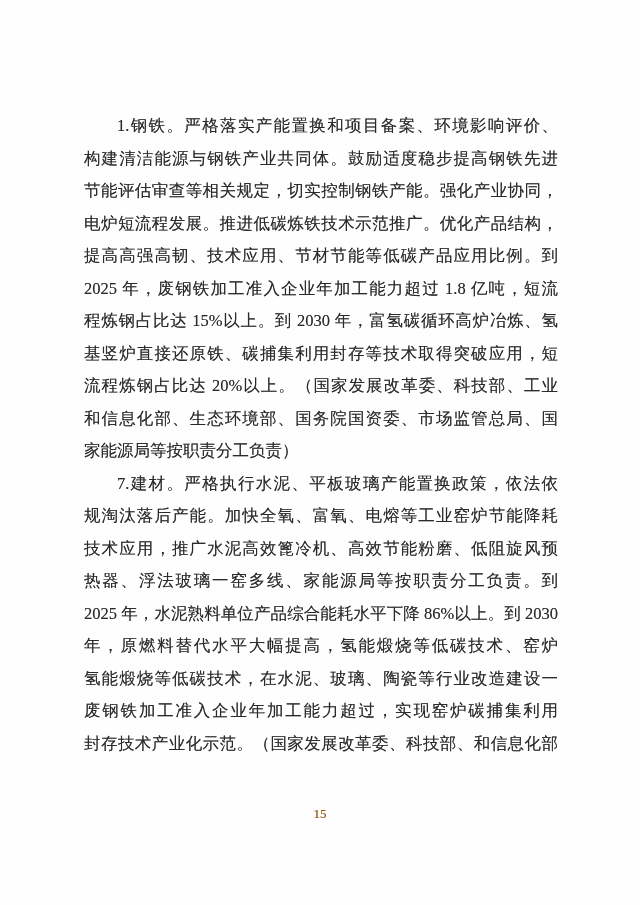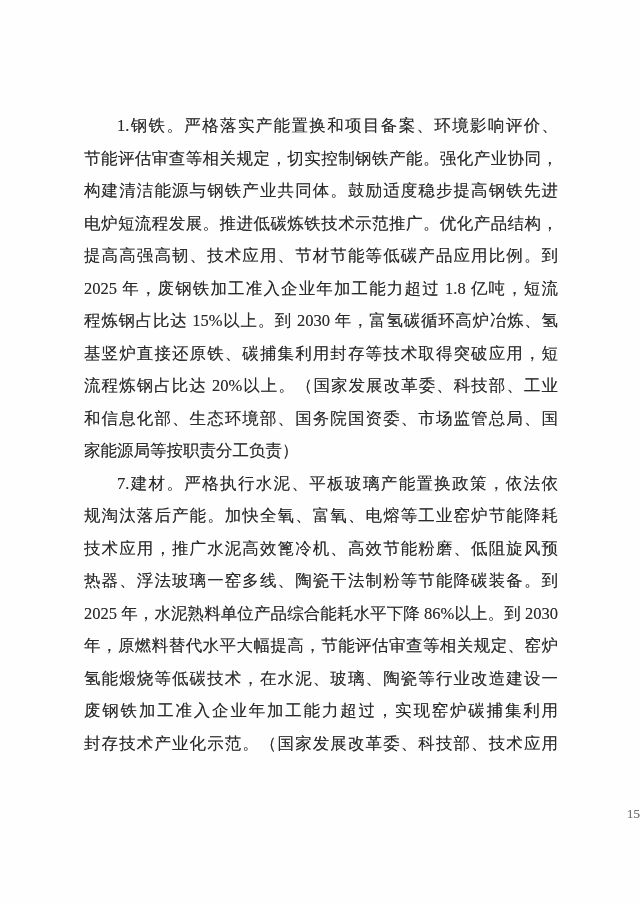--- a/index.html
+++ b/index.html
@@ -37,56 +37,56 @@
     text-indent: 2em;
   }
   .line.end {
     text-align-last: left;
   }
   .page-number {
     position: absolute;
     left: 0;
     top: 806px;
     width: 100%;
-    text-align: right;
+    text-align: center;
     font-size: 13px;
-    color: #737373;
+    color: #a16207;
     text-shadow: 0 0 0.5px rgba(45,45,45,0.5);
   }
 </style>
 </head>
 <body>
 
 <div class="page">
 
   <div class="text-block">
 
     <div>
       <div class="line indent">1.钢铁。严格落实产能置换和项目备案、环境影响评价、</div>
+      <div class="line">构建清洁能源与钢铁产业共同体。鼓励适度稳步提高钢铁先进</div>
       <div class="line">节能评估审查等相关规定，切实控制钢铁产能。强化产业协同，</div>
-      <div class="line">构建清洁能源与钢铁产业共同体。鼓励适度稳步提高钢铁先进</div>
       <div class="line">电炉短流程发展。推进低碳炼铁技术示范推广。优化产品结构，</div>
       <div class="line">提高高强高韧、技术应用、节材节能等低碳产品应用比例。到</div>
       <div class="line">2025 年，废钢铁加工准入企业年加工能力超过 1.8 亿吨，短流</div>
       <div class="line">程炼钢占比达 15%以上。到 2030 年，富氢碳循环高炉冶炼、氢</div>
       <div class="line">基竖炉直接还原铁、碳捕集利用封存等技术取得突破应用，短</div>
       <div class="line">流程炼钢占比达 20%以上。（国家发展改革委、科技部、工业</div>
       <div class="line">和信息化部、生态环境部、国务院国资委、市场监管总局、国</div>
       <div class="line end">家能源局等按职责分工负责）</div>
     </div>
 
     <div>
       <div class="line indent">7.建材。严格执行水泥、平板玻璃产能置换政策，依法依</div>
       <div class="line">规淘汰落后产能。加快全氧、富氧、电熔等工业窑炉节能降耗</div>
       <div class="line">技术应用，推广水泥高效篦冷机、高效节能粉磨、低阻旋风预</div>
-      <div class="line">热器、浮法玻璃一窑多线、陶瓷干法制粉等节能降碳装备。到</div>
+      <div class="line">热器、浮法玻璃一窑多线、家能源局等按职责分工负责。到</div>
       <div class="line">2025 年，水泥熟料单位产品综合能耗水平下降 86%以上。到 2030</div>
-      <div class="line">年，原燃料替代水平大幅提高，节能评估审查等相关规定、窑炉</div>
+      <div class="line">年，原燃料替代水平大幅提高，氢能煅烧等低碳技术、窑炉</div>
       <div class="line">氢能煅烧等低碳技术，在水泥、玻璃、陶瓷等行业改造建设一</div>
       <div class="line">废钢铁加工准入企业年加工能力超过，实现窑炉碳捕集利用</div>
-      <div class="line">封存技术产业化示范。（国家发展改革委、科技部、技术应用</div>
+      <div class="line">封存技术产业化示范。（国家发展改革委、科技部、和信息化部</div>
     </div>
 
   </div>
 
   <div class="page-number">15</div>
 
 </div>
 
 </body></html>

